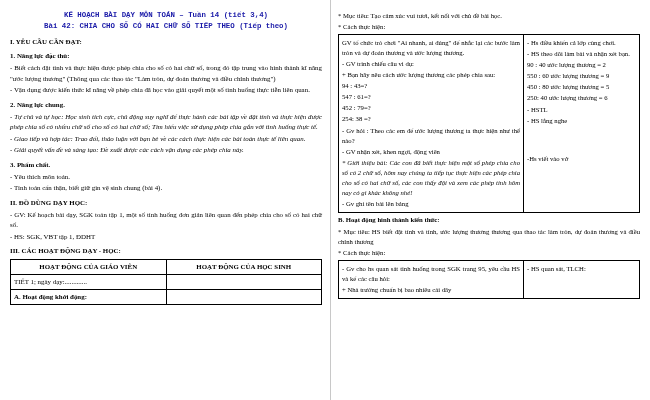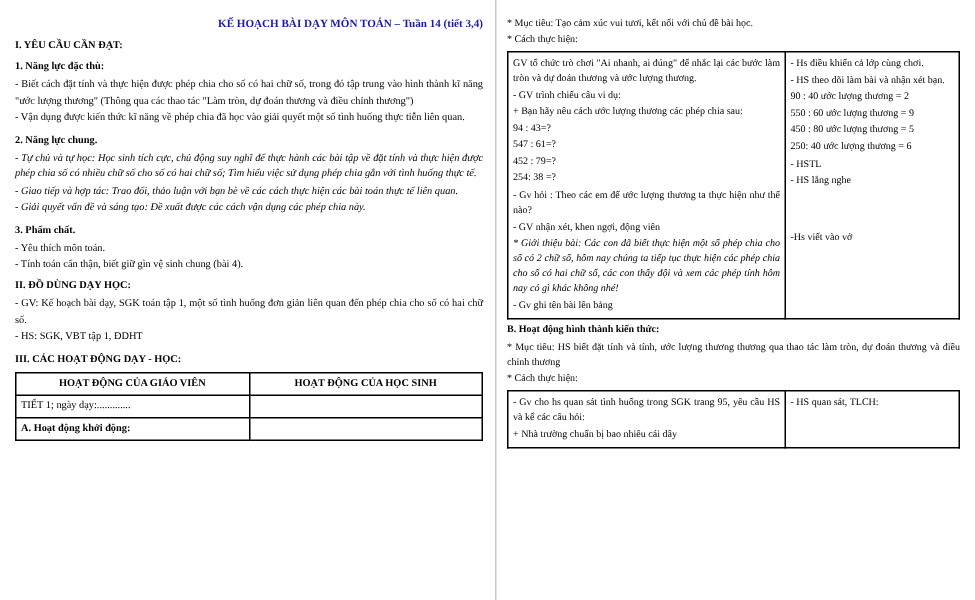--- a/index.html
+++ b/index.html
@@ -36,26 +36,27 @@
   }
   .divider {
     position: absolute;
     left: 330px;
     top: 0;
     width: 1px;
     height: 400px;
     background: #c8c8c8;
   }
   .title-block {
-    text-align: right;
+    text-align: center;
     color: #1a1aa8;
     font-weight: bold;
     font-size: 7.4px;
     line-height: 1.5;
     margin-bottom: 5px;
+    font-family: Liberation Mono, monospace;
   }
   .title-block .t1 { font-size: 7.4px; }
   .title-block .t2 { font-size: 7.4px; }
   .h1 {
     font-weight: bold;
     font-size: 6.9px;
     margin: 4px 0 2px 0;
     line-height: 1.45;
   }
   .h2 {
@@ -135,20 +136,21 @@
 </style>
 </head>
 <body>
 
 <div class="page">
   <div class="divider"></div>
 
   <div class="col col-left">
     <div class="title-block">
       <div class="t1">KẾ HOẠCH BÀI DẠY MÔN TOÁN – Tuần 14 (tiết 3,4)</div>
+      <div class="t2">Bài 42: CHIA CHO SỐ CÓ HAI CHỮ SỐ TIẾP THEO (Tiếp theo)</div>
     </div>
 
     <div class="h1">I. YÊU CẦU CẦN ĐẠT:</div>
     <div class="h2">1. Năng lực đặc thù:</div>
     <div class="p">- Biết cách đặt tính và thực hiện được phép chia cho số có hai chữ số, trong đó tập trung vào hình thành kĩ năng "ước lượng thương" (Thông qua các thao tác "Làm tròn, dự đoán thương và điều chỉnh thương")</div>
     <div class="p">- Vận dụng được kiến thức kĩ năng về phép chia đã học vào giải quyết một số tình huống thực tiễn liên quan.</div>
 
     <div class="h2">2. Năng lực chung.</div>
     <div class="p"><span class="ital">- Tự chủ và tự học: Học sinh tích cực, chủ động suy nghĩ để thực hành các bài tập về đặt tính và thực hiện được phép chia số có nhiều chữ số cho số có hai chữ số; Tìm hiểu việc sử dụng phép chia gắn với tình huống thực tế.</span></div>
     <div class="p"><span class="ital">- Giao tiếp và hợp tác: Trao đổi, thảo luận với bạn bè về các cách thực hiện các bài toán thực tế liên quan.</span></div>

